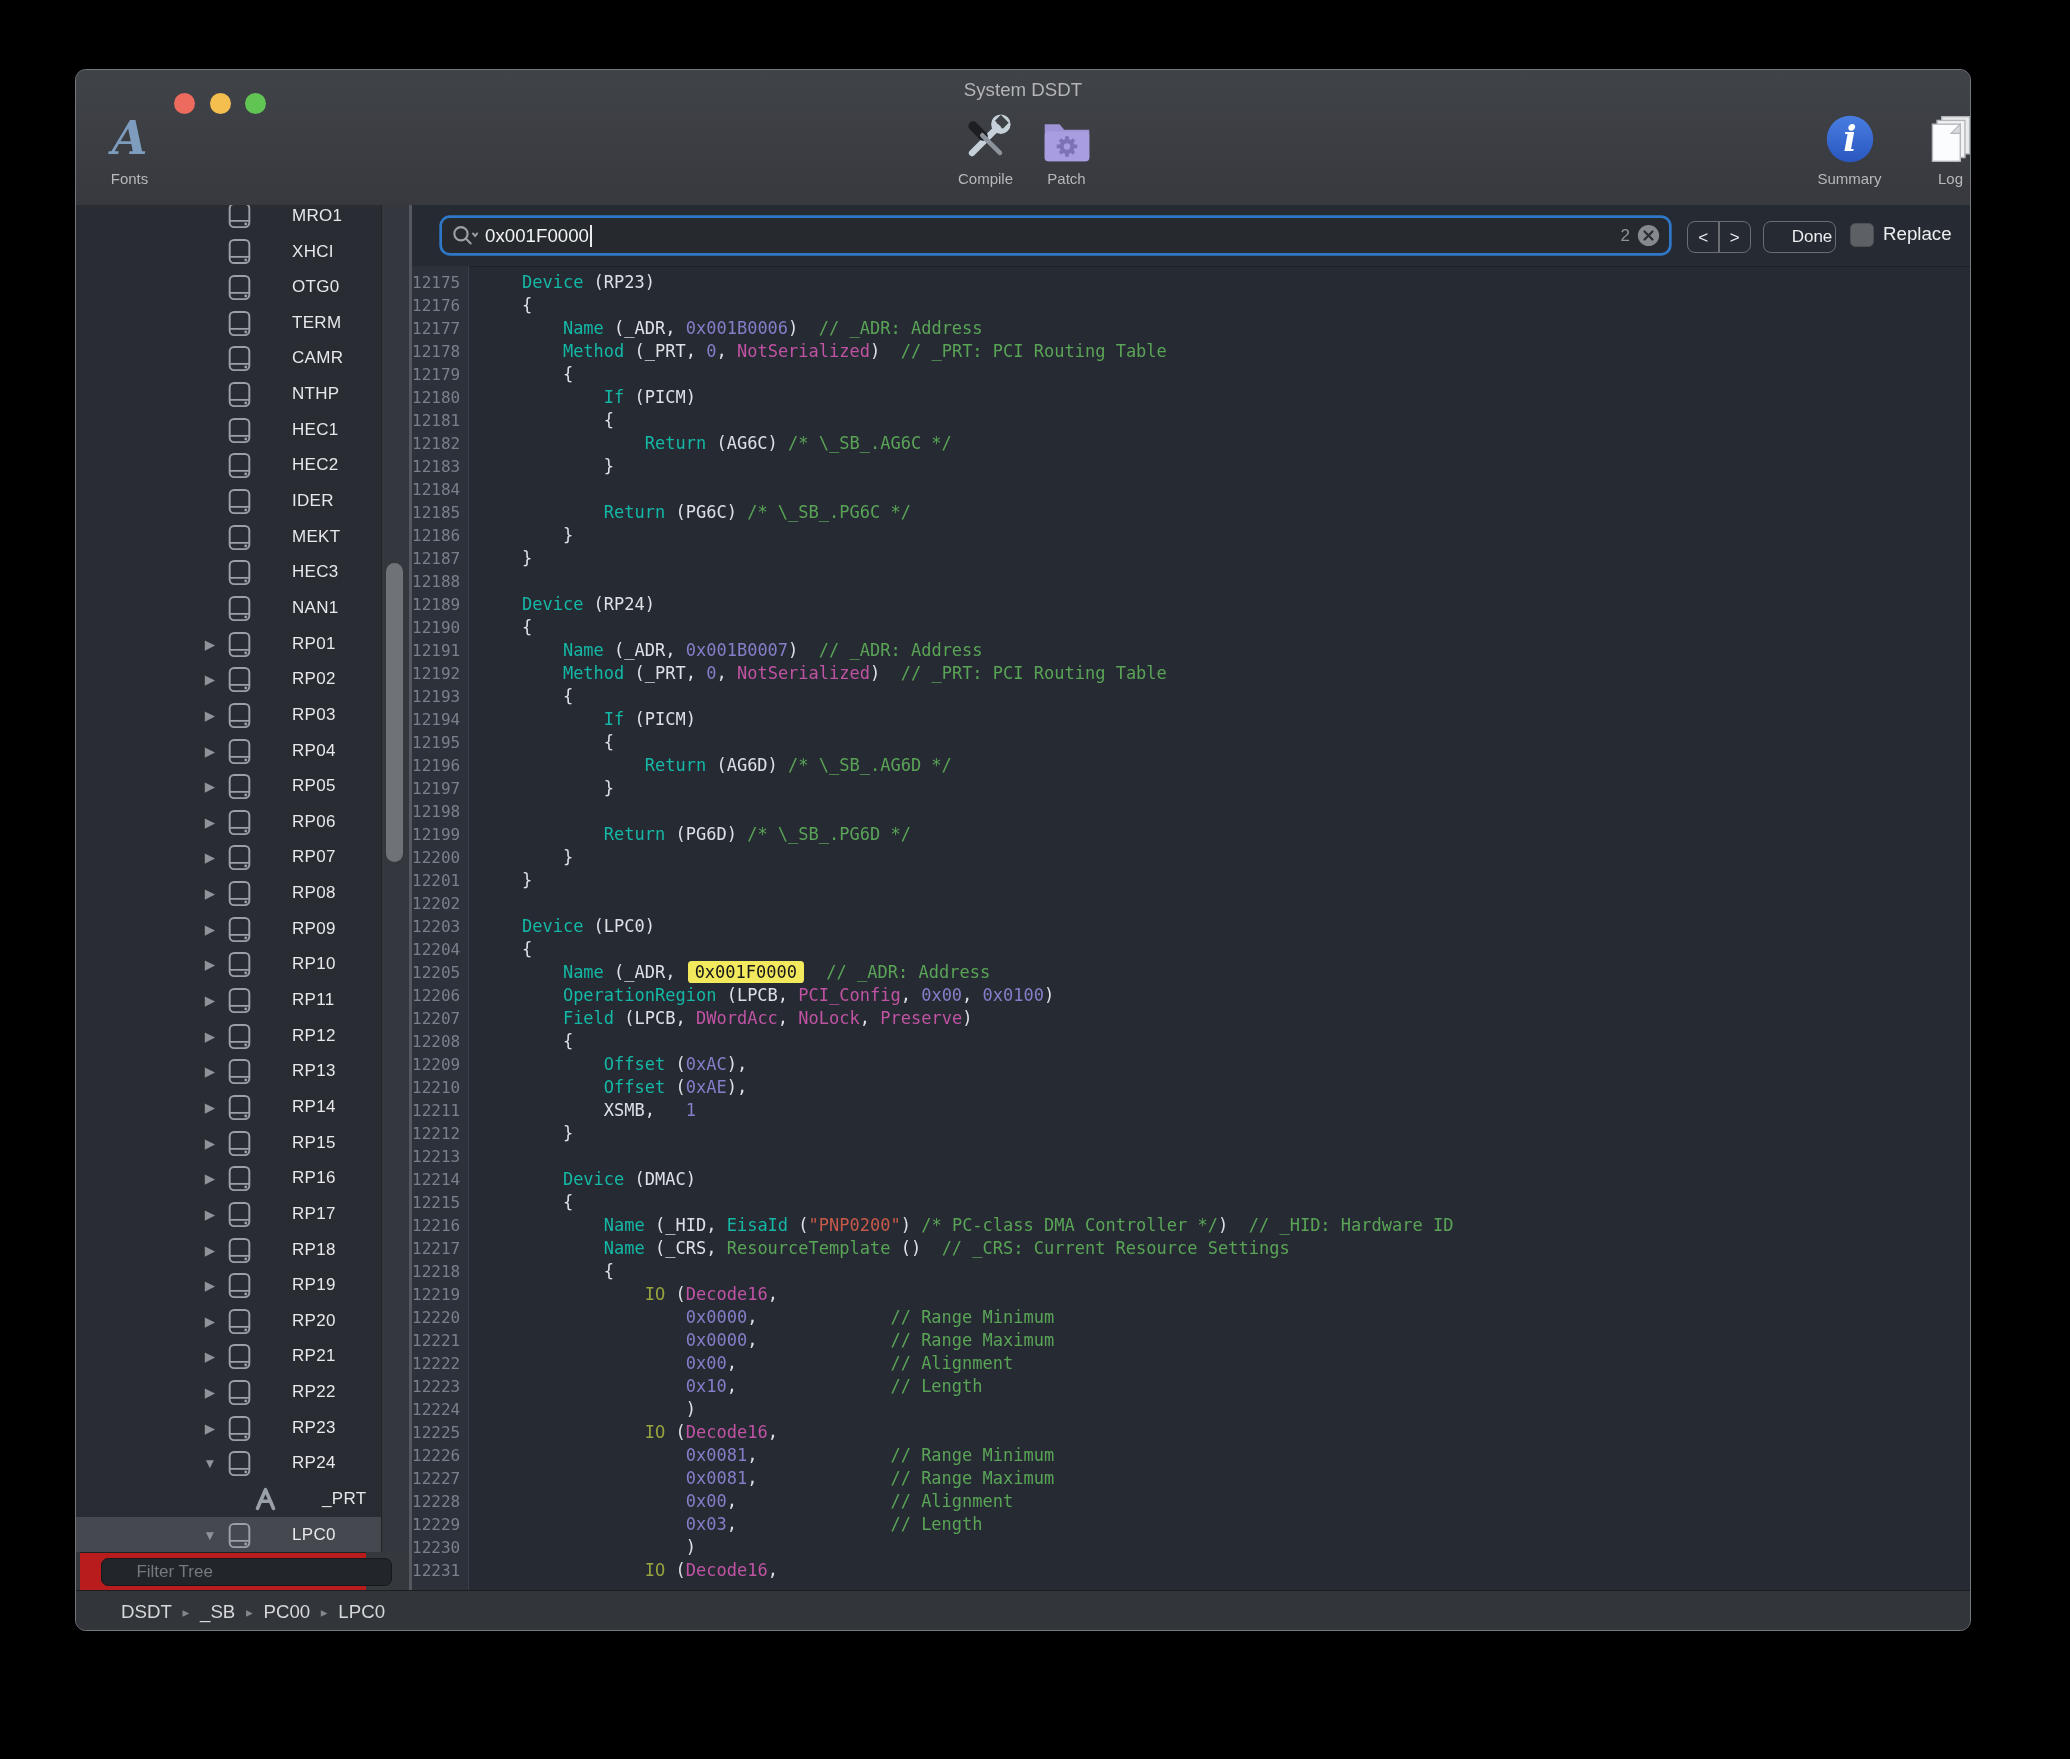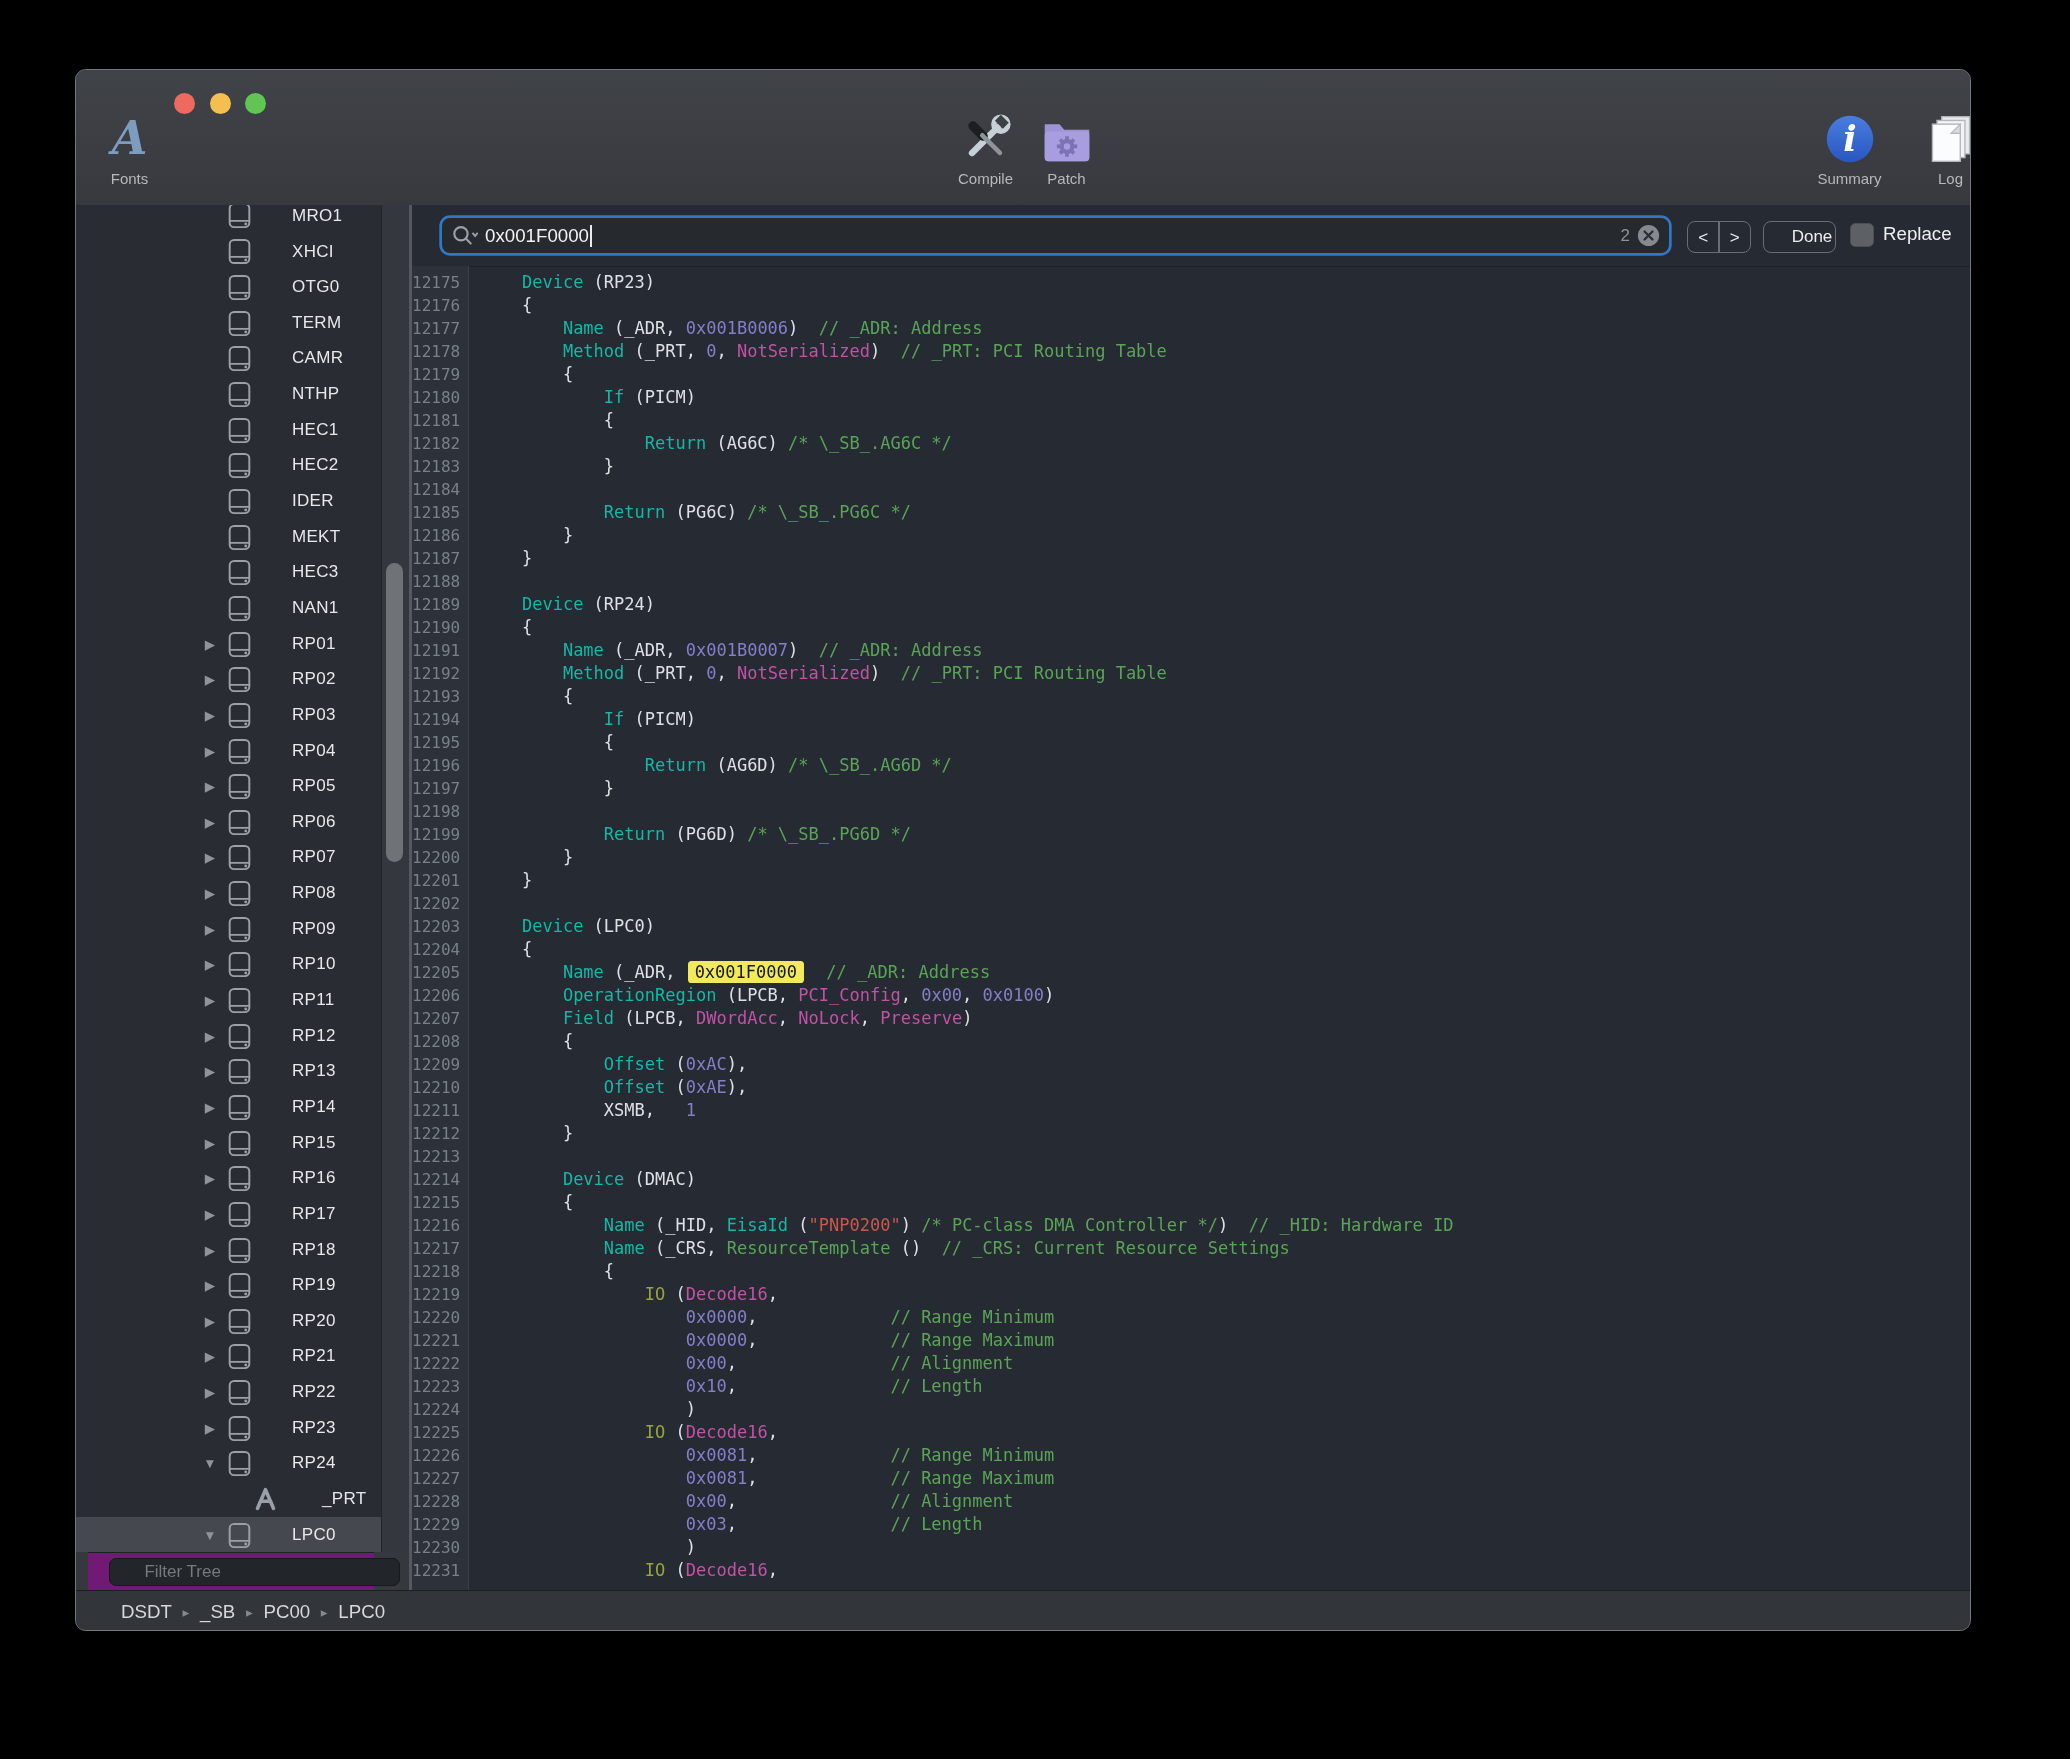--- a/index.html
+++ b/index.html
@@ -30,21 +30,21 @@
   #gutter-dot{position:absolute;left:337px;top:812px;width:11.6px;height:11.6px;border-radius:50%;background:#484c53;}
   .srow{position:absolute;left:0;width:333px;height:36px;display:flex;align-items:center;}
   .srow.sel{background:#45484e;}
   .disc{position:absolute;left:124px;width:19.6px;font-size:13.4px;color:#8f939a;text-align:center;}
   .sicon{position:absolute;left:151px;width:25px;height:27px;}
   .sicon.child{left:177px;}
   .slabel{position:absolute;left:195px;font-size:17px;color:#e6e8eb;letter-spacing:0.3px;margin-left:21px;}
   .slabel.child{left:225px;}
   #side-scroll-track{position:absolute;left:305px;top:0;width:27px;height:1347px;background:#34373d;border-left:0.9px solid #222428;}
   #side-scroll-thumb{position:absolute;left:308px;top:358px;width:17px;height:299px;border-radius:9px;background:#6f7378;}
-  #filterwrap{position:absolute;left:12px;top:1482px;width:286px;height:38px;background:#701a75;border-top:0.9px solid #1f2125;}
+  #filterwrap{position:absolute;left:4px;top:1482px;width:286px;height:38px;background:#b91c1c;border-top:0.9px solid #1f2125;}
   #filter{position:absolute;left:21.4px;top:4.5px;width:291px;height:28.5px;border-radius:7.1px;background:#222529;
     border:0.9px solid #17191c;color:#e8eaee;font-size:17px;padding:0 7.1px 0 34px;box-sizing:border-box;outline:none;}
   #filter::placeholder{color:#757a81;}
   #filter-mag{position:absolute;left:28.5px;top:9.8px;width:19.6px;height:19.6px;}
   
   #bottombar{position:absolute;left:0;top:1520px;width:100%;height:42px;background:#32353a;border-top:0.9px solid #1c1e21;}
   #breadcrumb{position:absolute;left:45px;top:0;height:42px;display:flex;align-items:center;font-size:18.7px;color:#d6d8db;}
   #breadcrumb .sep{color:#85898f;font-size:13.4px;margin:0 10.7px;}
   
   #rightpane{position:absolute;left:336px;top:135px;width:1560px;height:1386px;background:#262a32;}
@@ -79,20 +79,21 @@
 </style>
 </head>
 <body>
 
 <div id="win">
 
   <div id="titlebar">
     <div class="tl" id="tl-close"></div>
     <div class="tl" id="tl-min"></div>
     <div class="tl" id="tl-zoom"></div>
+    <div id="win-title">System DSDT</div>
 
     <div class="tbitem" id="tb-fonts">
       <span class="tbicon" id="fonts-a">A</span>
       <span>Fonts</span>
     </div>
     <div class="tbitem" id="tb-compile">
       <svg class="tbicon" viewBox="0 0 56 56">
         <line x1="13" y1="43" x2="41" y2="15" stroke="#c6d0d9" stroke-width="7" stroke-linecap="round"></line>
         <circle cx="44" cy="12" r="7.5" fill="none" stroke="#c6d0d9" stroke-width="6"></circle>
         <rect x="44" y="2" width="12" height="9" fill="#3d4045" transform="rotate(45 44 2)"></rect>

